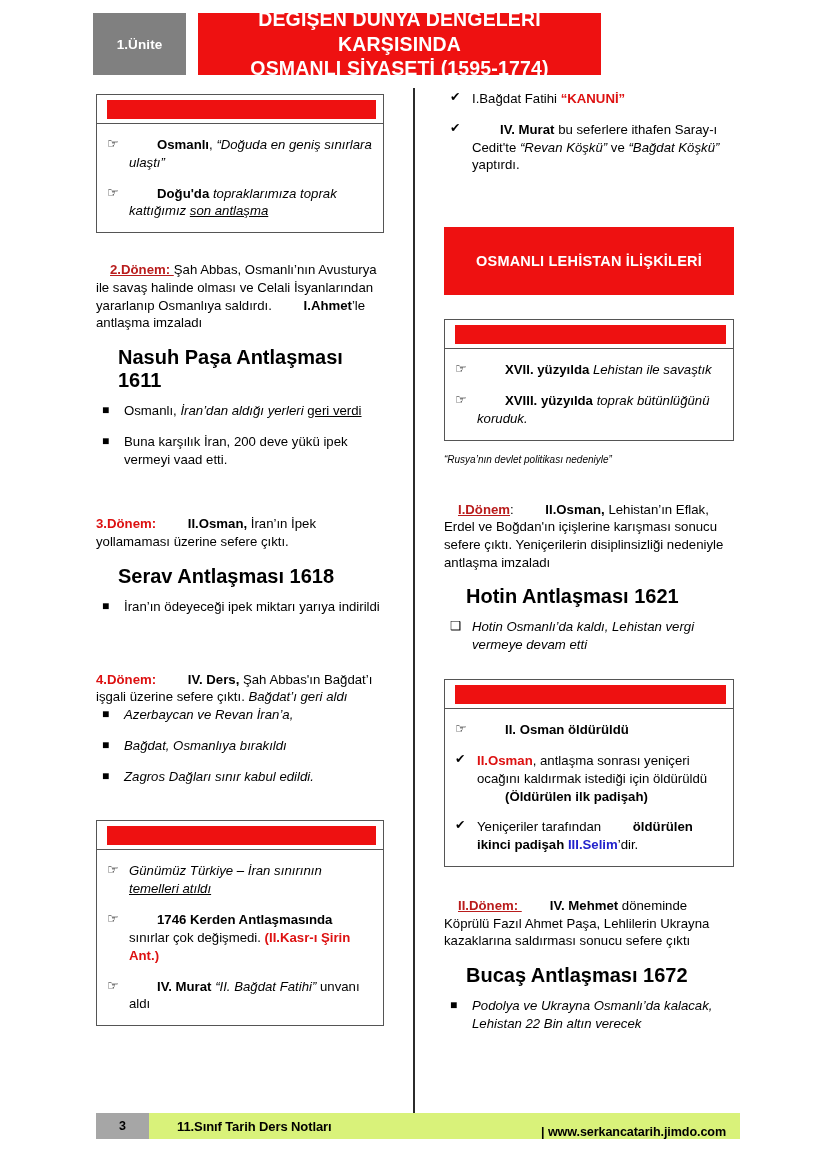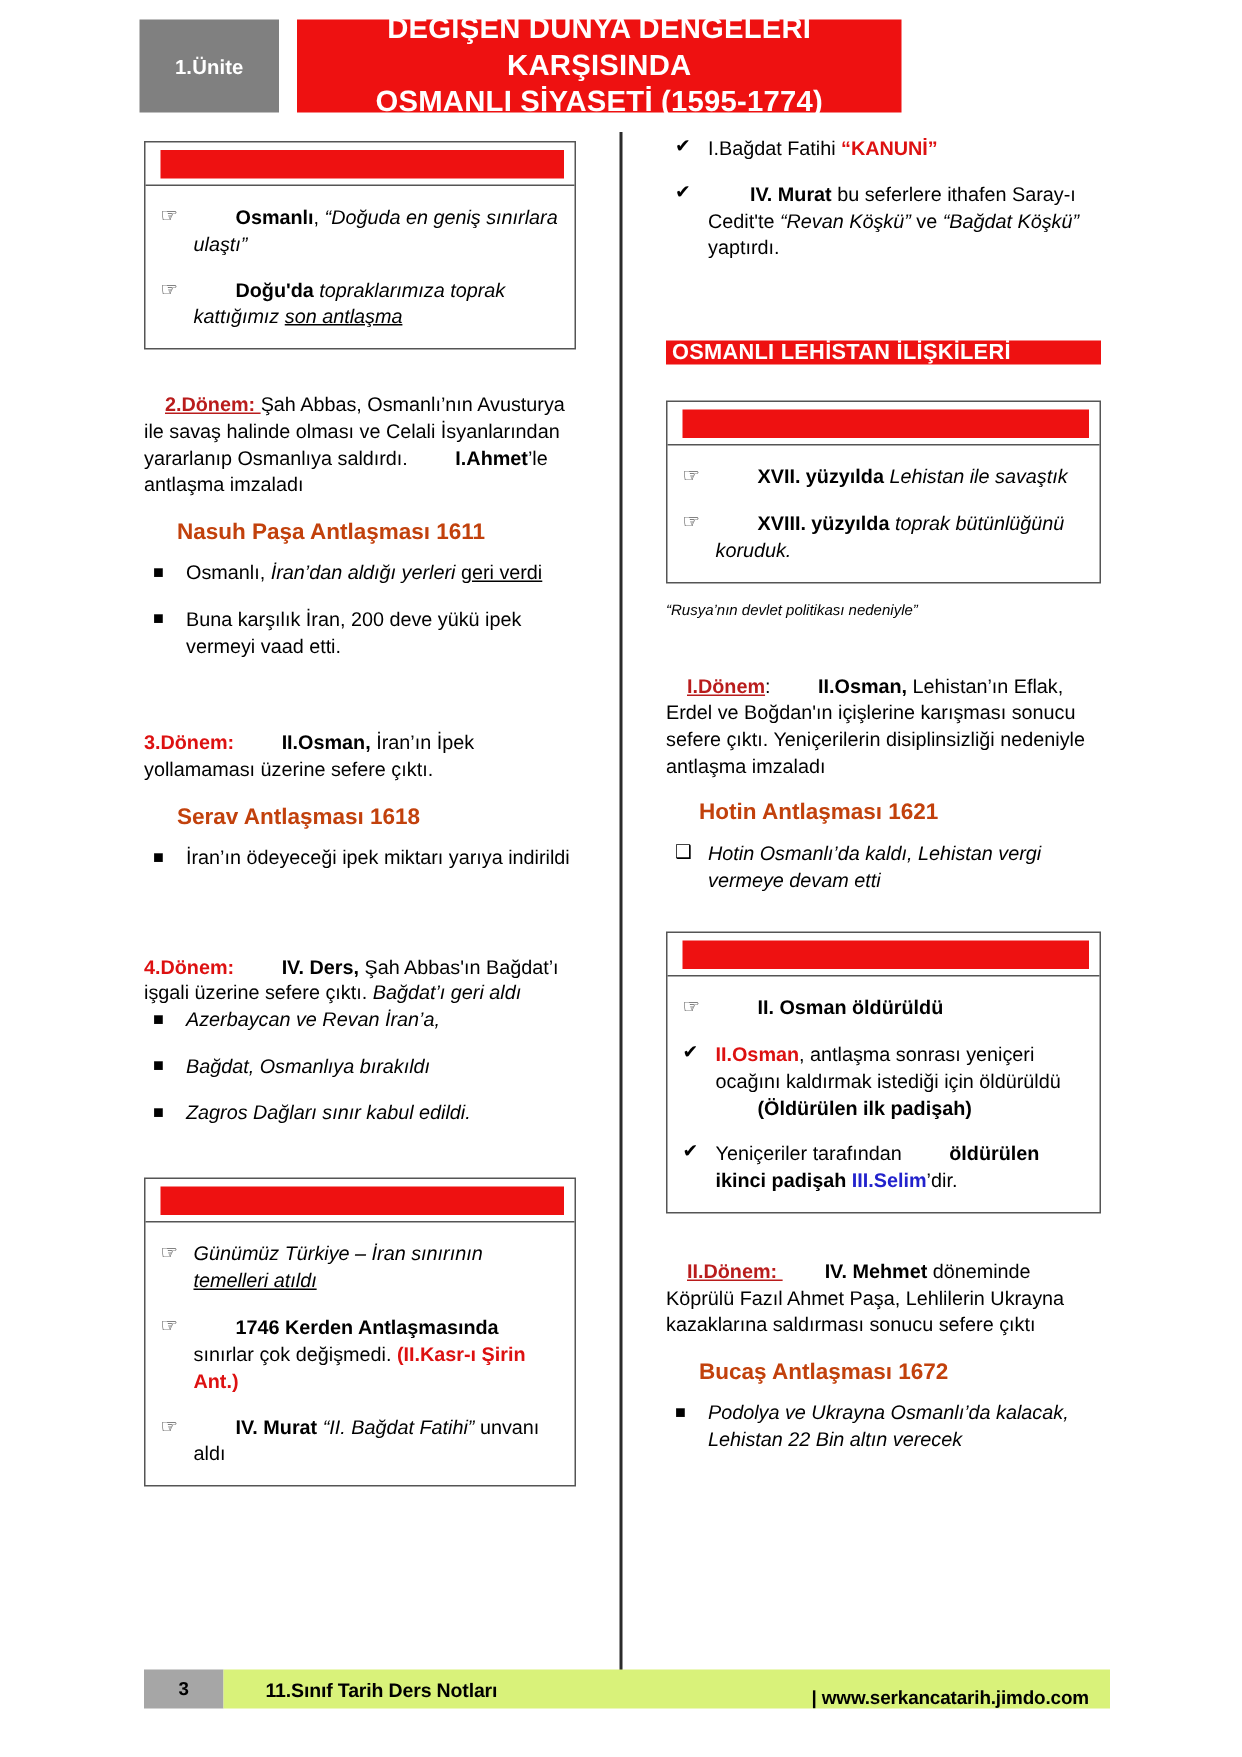--- a/index.html
+++ b/index.html
@@ -84,23 +84,23 @@
   }
   .para.indent { text-indent: 14px; }
   .b { font-weight: bold; margin-left: 28px; }
   .i { font-style: italic; }
   .u { text-decoration: underline; }
   .redb { color: #dd1111; font-weight: bold; }
   .redbu { color: #b91c1c; font-weight: bold; text-decoration: underline; }
   .blue { color: #2222cc; font-weight: bold; }
 
   .treaty {
-    font-size: 15px;
-    font-weight: bold;
-    color: #c2410c;
+    font-size: 20px;
+    font-weight: bold;
+    color: #000000;
     margin: 14px 0 10px 22px;
   }
 
   
   .bullets { margin: 0; padding: 0; list-style: none; }
   .bullets li {
     position: relative;
     padding-left: 28px;
     margin-bottom: 13px;
     font-size: 13.2px;
@@ -138,22 +138,22 @@
     padding: 12px 10px 10px 4px;
   }
   .fbox-body .bullets li:last-child { margin-bottom: 2px; }
 
   
   .band {
     background: #ee1111;
     color: #ffffff;
     font-size: 14.5px;
     font-weight: bold;
-    text-align: left;
-    padding: 0 4px;
+    text-align: center;
+    padding: 26px 4px;
     letter-spacing: .2px;
   }
 
   .caption {
     font-size: 10px;
     font-style: italic;
     text-align: left;
     margin-top: 13px;
   }
 

